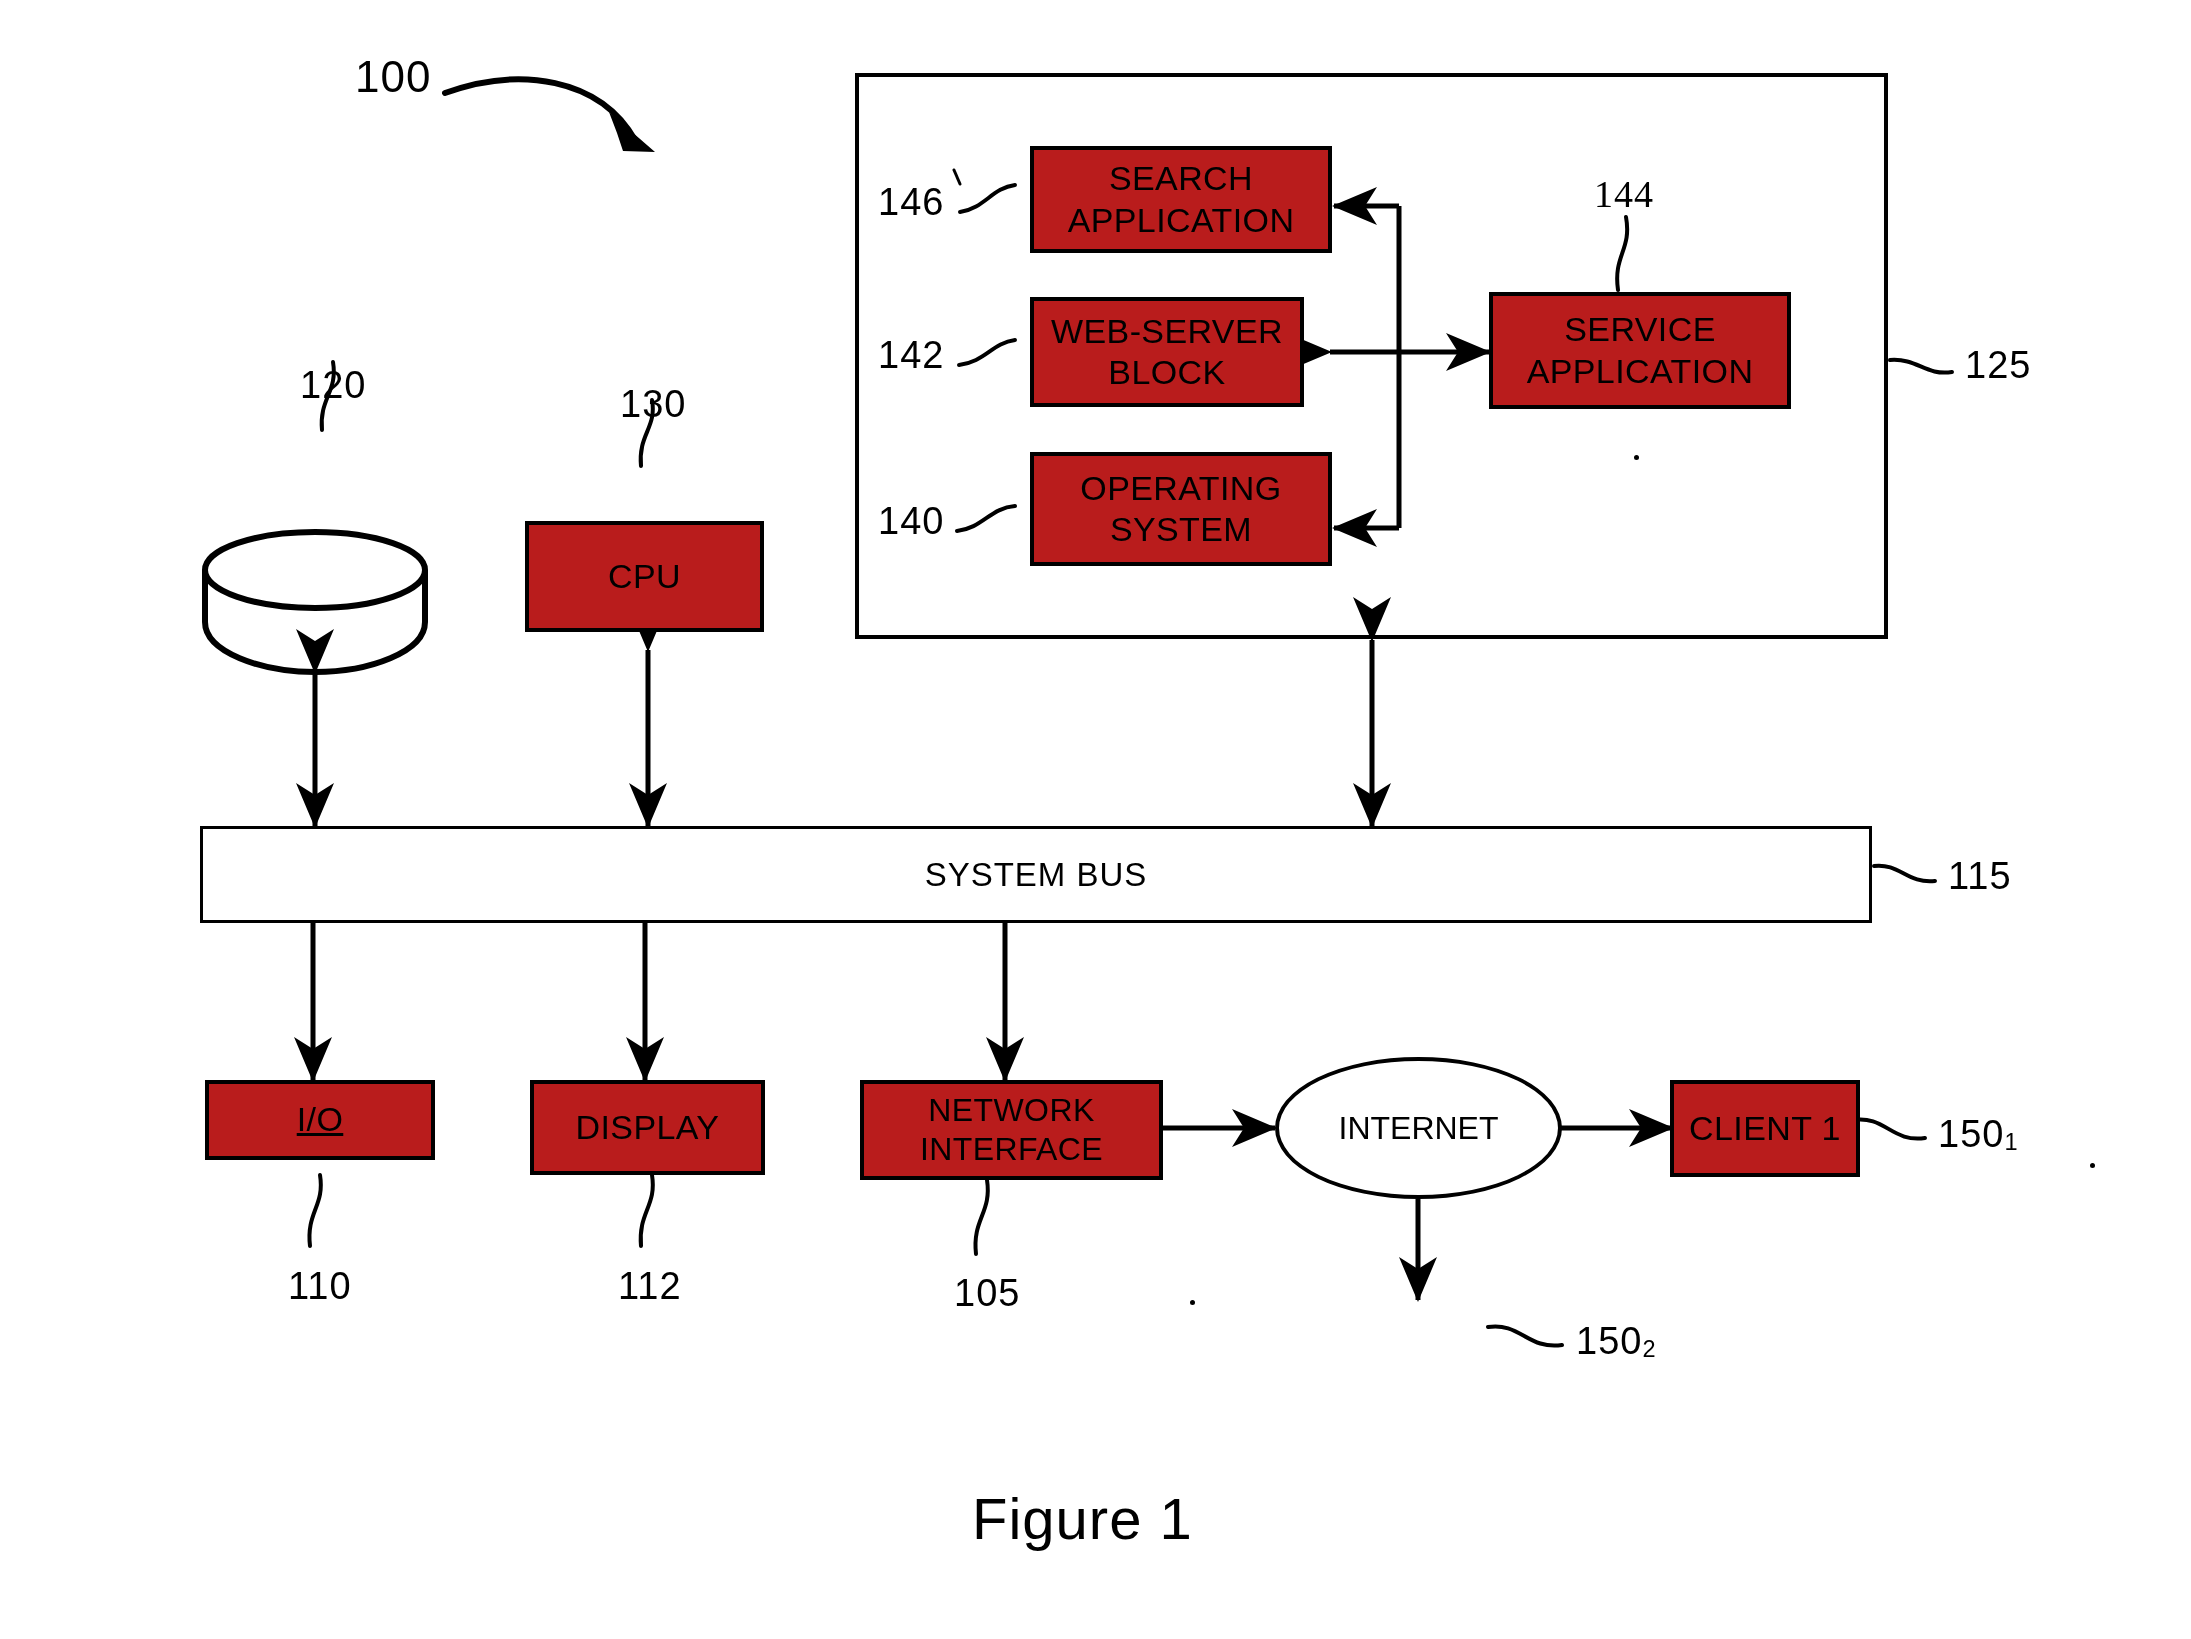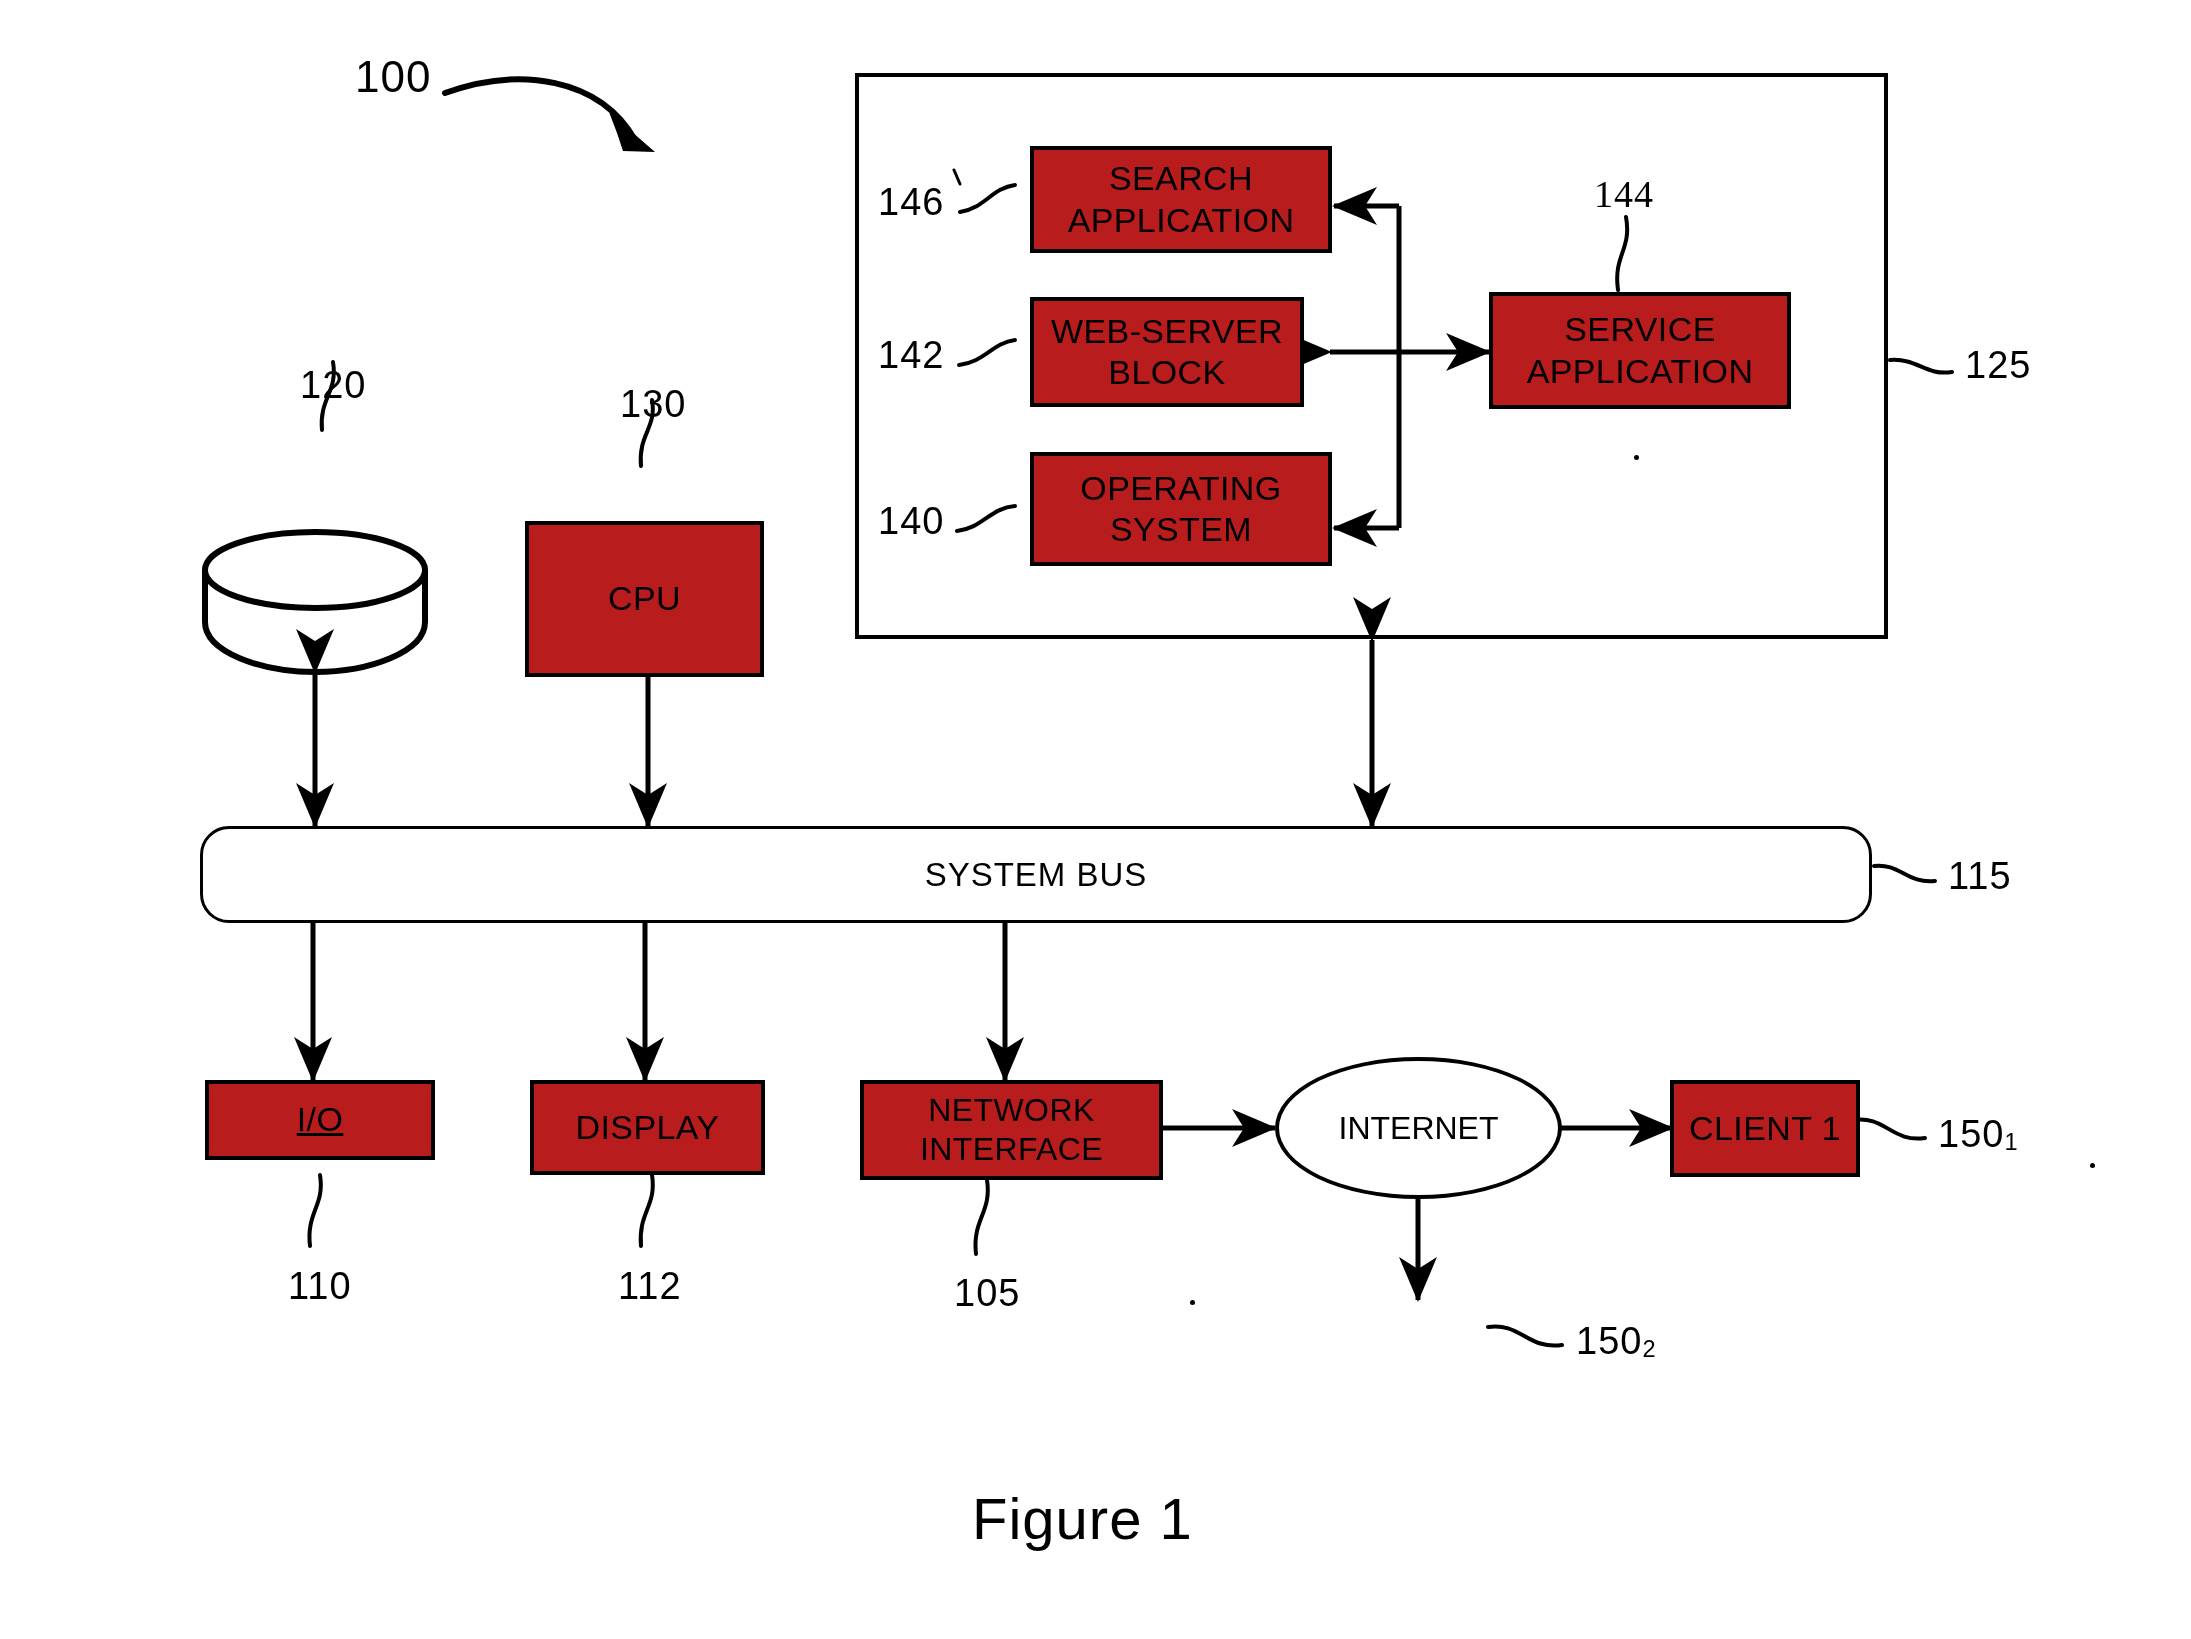--- a/index.html
+++ b/index.html
@@ -193,25 +193,25 @@
   <div class="node-box" style="left:1030px; top:452px; width:302px; height:114px; font-size:34px;">
     <span class="node-label">OPERATING
 SYSTEM</span>
   </div>
 
   <div class="node-box" style="left:1489px; top:292px; width:302px; height:117px; font-size:34px;">
     <span class="node-label">SERVICE
 APPLICATION</span>
   </div>
 
-  <div class="node-box" style="left:525px; top:521px; width:239px; height:156px; font-size:34px;">
+  <div class="node-box" style="left:525px; top:521px; width:239px; height:111px; font-size:34px;">
     <span class="node-label">CPU</span>
   </div>
 
-  <div class="bus-bar" style="left:200px; top:826px; width:1672px; height:97px; font-size:33px; letter-spacing:1px;border-radius:29px;">
+  <div class="bus-bar" style="left:200px; top:826px; width:1672px; height:97px; font-size:33px; letter-spacing:1px;">
     <span class="node-label">SYSTEM BUS</span>
   </div>
 
   <div class="node-box" style="left:205px; top:1080px; width:230px; height:80px; font-size:34px;text-decoration:underline;">
     <span class="node-label">I/O</span>
   </div>
 
   <div class="node-box" style="left:530px; top:1080px; width:235px; height:95px; font-size:34px;">
     <span class="node-label">DISPLAY</span>
   </div>

